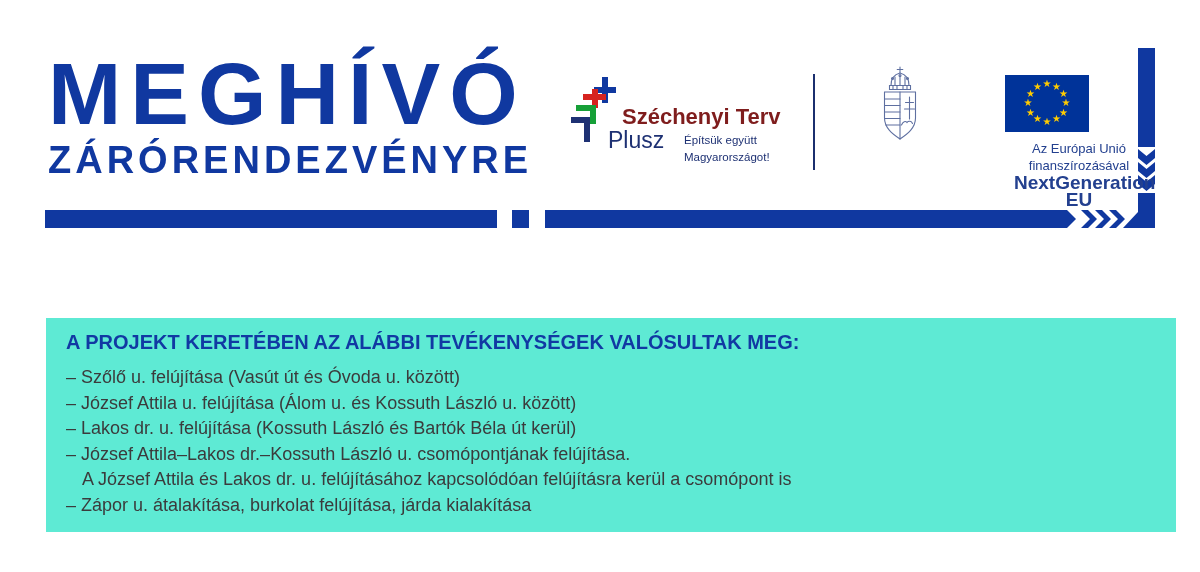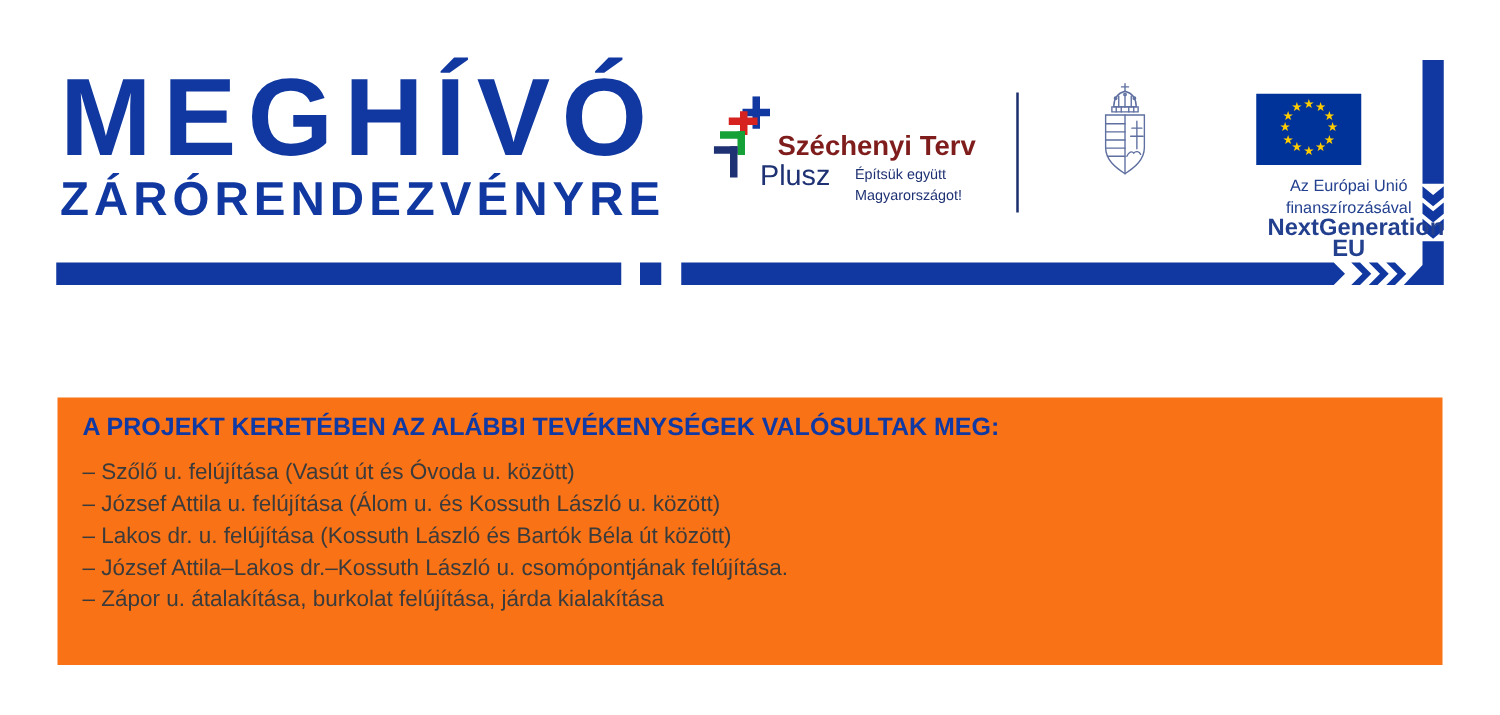--- a/index.html
+++ b/index.html
@@ -37,21 +37,22 @@
   
   .eu-flag { position:absolute; left:1005px; top:75px; width:84px; height:57px; background:#003399; }
   .eu-star { position:absolute; font-size:10px; line-height:1; transform:translate(-50%,-50%);
              font-family:"DejaVu Sans", sans-serif; }
   .eu-text { position:absolute; left:1014px; top:141px; width:130px; text-align:center;
              font-size:13px; line-height:16.5px; color:#23408F; }
   .eu-text .bold { font-weight:bold; font-size:19px; margin-top:1px; }
   
   .content-box {
     position:absolute; left:46px; top:318px; width:1108px; height:214px;
-    background:#f97316;
+    background:#5eead4;
+    padding-left:22px;
   }
   .content-heading {
     position:absolute; left:20px; top:13px;
     font-size:20px; font-weight:bold; color:#1139A3; white-space:nowrap;
   }
   .activity-list { position:absolute; left:20px; top:47px; font-size:18px; color:#3B3B3C; }
   .activity-list .row { height:25.5px; line-height:25.5px; white-space:nowrap; }
   .activity-list .row.cont { padding-left:16px; }
 </style>
 </head>
@@ -131,19 +132,20 @@
     <div>Az Európai Unió</div>
     <div>finanszírozásával</div>
     <div class="bold">NextGeneration EU</div>
   </div>
 
   <div class="content-box">
     <div class="content-heading">A PROJEKT KERETÉBEN AZ ALÁBBI TEVÉKENYSÉGEK VALÓSULTAK MEG:</div>
     <div class="activity-list">
       <div class="row">– Szőlő u. felújítása (Vasút út és Óvoda u. között)</div>
       <div class="row">– József Attila u. felújítása (Álom u. és Kossuth László u. között)</div>
-      <div class="row">– Lakos dr. u. felújítása (Kossuth László és Bartók Béla út között)</div>
+      <div class="row">– Lakos dr. u. felújítása (Kossuth László és Bartók Béla út kerül)</div>
       <div class="row">– József Attila–Lakos dr.–Kossuth László u. csomópontjának felújítása.</div>
+      <div class="row cont">A József Attila és Lakos dr. u. felújításához kapcsolódóan felújításra kerül a csomópont is</div>
       <div class="row">– Zápor u. átalakítása, burkolat felújítása, járda kialakítása</div>
     </div>
   </div>
 
 </div>
 
 </body></html>

